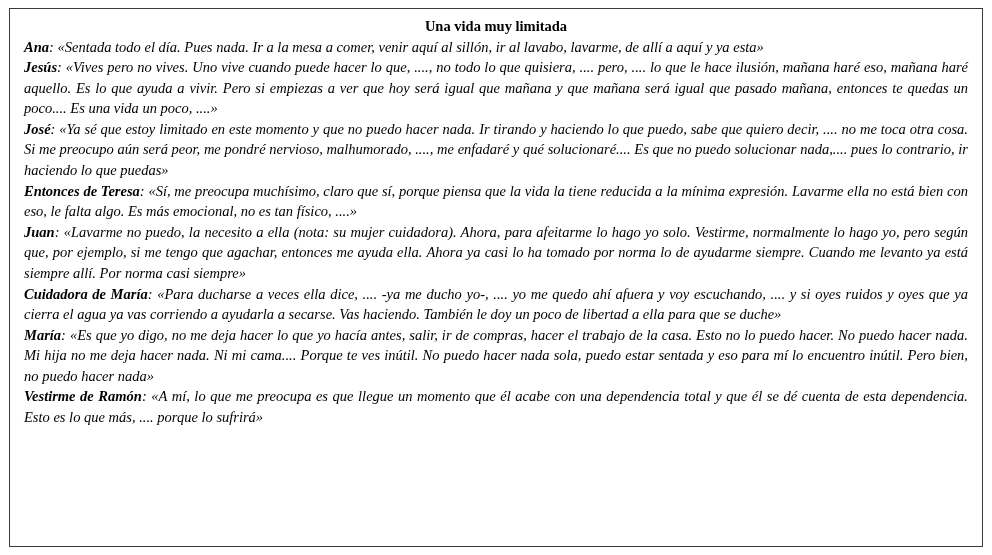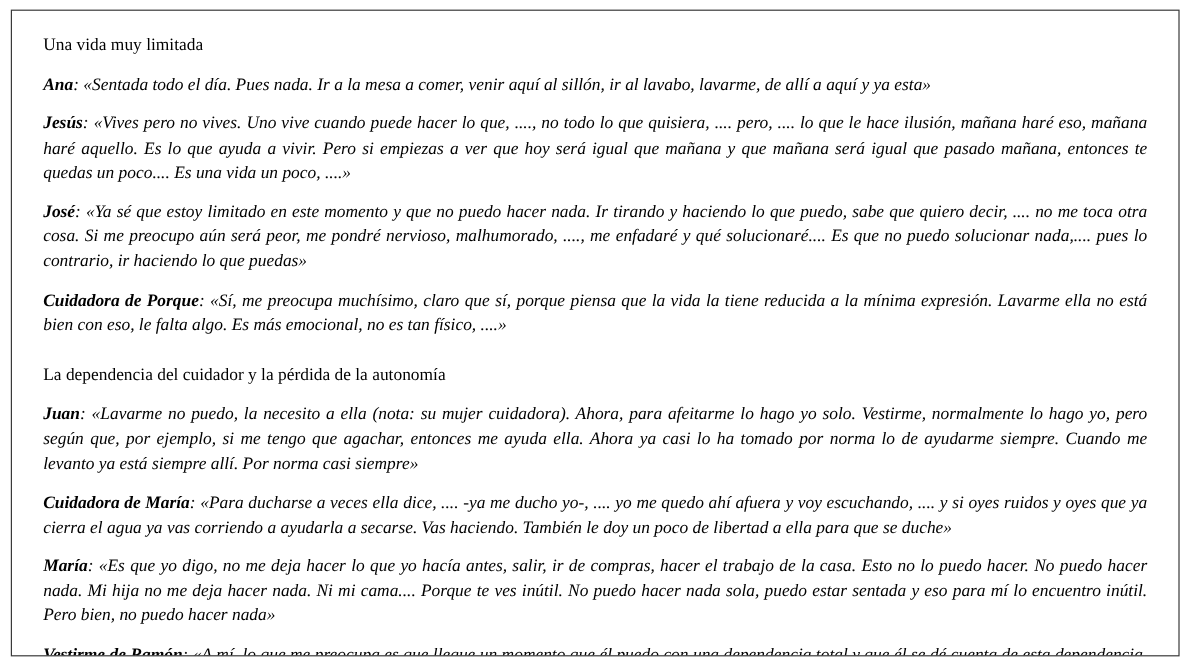--- a/index.html
+++ b/index.html
@@ -23,32 +23,32 @@
     top: 8px;
     right: 9px;
     bottom: 8px;
     border: 1px solid #3a3a3a;
     box-sizing: border-box;
     padding: 7px 14px 8px 14px;
     overflow: hidden;
     background: #ffffff;
   }
   .section-heading {
-    margin: 12px;
+    margin: 0;
     font-size: 14.5px;
     line-height: 1.42;
-    font-weight: normal;
+    font-weight: bold;
     font-style: normal;
-    text-align: left;
+    text-align: center;
   }
   .section-heading.gap-above {
     margin-top: 21px;
   }
   p.quote {
-    margin: 12px;
+    margin: 0;
     font-size: 14.5px;
     line-height: 1.42;
     text-align: justify;
     font-style: italic;
   }
   p.quote .speaker {
     font-weight: bold;
     font-style: italic;
   }
   p.quote .separator {
@@ -65,27 +65,26 @@
   <div class="quotes-box">
 
     <h3 class="section-heading">Una vida muy limitada</h3>
 
     <p class="quote"><span class="speaker">Ana</span><span class="separator">: </span><span class="quote-text">«Sentada todo el día. Pues nada. Ir a la mesa a comer, venir aquí al sillón, ir al lavabo, lavarme, de allí a aquí y ya esta»</span></p>
 
     <p class="quote"><span class="speaker">Jesús</span><span class="separator">: </span><span class="quote-text">«Vives pero no vives. Uno vive cuando puede hacer lo que, ...., no todo lo que quisiera, .... pero, .... lo que le hace ilusión, mañana haré eso, mañana haré aquello. Es lo que ayuda a vivir. Pero si empiezas a ver que hoy será igual que mañana y que mañana será igual que pasado mañana, entonces te quedas un poco.... Es una vida un poco, ....»</span></p>
 
     <p class="quote"><span class="speaker">José</span><span class="separator">: </span><span class="quote-text">«Ya sé que estoy limitado en este momento y que no puedo hacer nada. Ir tirando y haciendo lo que puedo, sabe que quiero decir, .... no me toca otra cosa. Si me preocupo aún será peor, me pondré nervioso, malhumorado, ...., me enfadaré y qué solucionaré.... Es que no puedo solucionar nada,.... pues lo contrario, ir haciendo lo que puedas»</span></p>
 
-    <p class="quote"><span class="speaker">Cuidadora de Porque</span><span class="separator">: </span><span class="quote-text">«Sí, me preocupa muchísimo, claro que sí, porque piensa que la vida la tiene reducida a la mínima expresión. Lavarme ella no está bien con eso, le falta algo. Es más emocional, no es tan físico, ....»</span></p>
+    <p class="quote"><span class="speaker">Entonces de Teresa</span><span class="separator">: </span><span class="quote-text">«Sí, me preocupa muchísimo, claro que sí, porque piensa que la vida la tiene reducida a la mínima expresión. Lavarme ella no está bien con eso, le falta algo. Es más emocional, no es tan físico, ....»</span></p>
 
-    <h3 class="section-heading gap-above">La dependencia del cuidador y la pérdida de la autonomía</h3>
 
 
     <p class="quote"><span class="speaker">Juan</span><span class="separator">: </span><span class="quote-text">«Lavarme no puedo, la necesito a ella (nota: su mujer cuidadora). Ahora, para afeitarme lo hago yo solo. Vestirme, normalmente lo hago yo, pero según que, por ejemplo, si me tengo que agachar, entonces me ayuda ella. Ahora ya casi lo ha tomado por norma lo de ayudarme siempre. Cuando me levanto ya está siempre allí. Por norma casi siempre»</span></p>
 
     <p class="quote"><span class="speaker">Cuidadora de María</span><span class="separator">: </span><span class="quote-text">«Para ducharse a veces ella dice, .... -ya me ducho yo-, .... yo me quedo ahí afuera y voy escuchando, .... y si oyes ruidos y oyes que ya cierra el agua ya vas corriendo a ayudarla a secarse. Vas haciendo. También le doy un poco de libertad a ella para que se duche»</span></p>
 
     <p class="quote"><span class="speaker">María</span><span class="separator">: </span><span class="quote-text">«Es que yo digo, no me deja hacer lo que yo hacía antes, salir, ir de compras, hacer el trabajo de la casa. Esto no lo puedo hacer. No puedo hacer nada. Mi hija no me deja hacer nada. Ni mi cama.... Porque te ves inútil. No puedo hacer nada sola, puedo estar sentada y eso para mí lo encuentro inútil. Pero bien, no puedo hacer nada»</span></p>
 
-    <p class="quote"><span class="speaker">Vestirme de Ramón</span><span class="separator">: </span><span class="quote-text">«A mí, lo que me preocupa es que llegue un momento que él puedo con una dependencia total y que él se dé cuenta de esta dependencia. Esto es lo que más, .... porque lo sufrirá»</span></p>
+    <p class="quote"><span class="speaker">Vestirme de Ramón</span><span class="separator">: </span><span class="quote-text">«A mí, lo que me preocupa es que llegue un momento que él acabe con una dependencia total y que él se dé cuenta de esta dependencia. Esto es lo que más, .... porque lo sufrirá»</span></p>
 
   </div>
 </div>
 
 </body></html>

